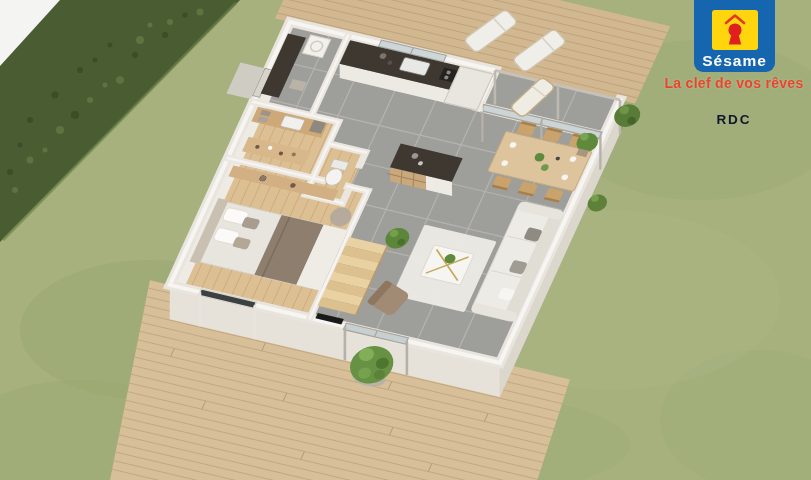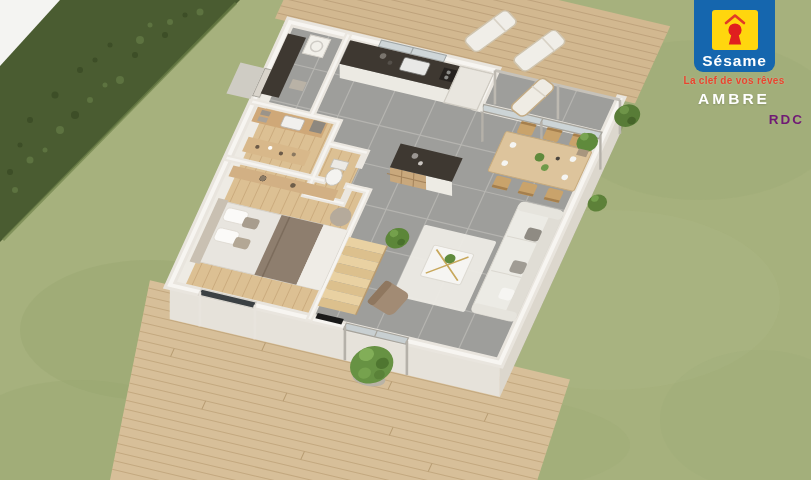--- a/index.html
+++ b/index.html
@@ -9,27 +9,27 @@
   
   .logo-box{position:absolute;left:694px;top:-24px;width:81px;height:96px;
             background:#1566ae;border-radius:9px;overflow:hidden;text-align:center;}
   .brand-top{margin-top:12px;height:18px;line-height:14px;color:#ffd60e;
              font-weight:bold;font-size:14.5px;letter-spacing:1px;}
   .key-square{width:46px;height:40px;margin:4px auto 0 auto;background:#ffd60e;
               border-radius:3px;position:relative;}
   .brand-name{margin-top:2px;color:#ffffff;font-weight:bold;font-size:15.5px;
               letter-spacing:1px;}
   .tagline{position:absolute;left:664px;top:75px;width:140px;text-align:center;
-           color:#e8452e;font-weight:bold;font-size:10px;letter-spacing:.3px;
+           color:#e8452e;font-weight:bold;font-size:14px;letter-spacing:.3px;
            text-shadow:0 0 2px rgba(255,255,255,.30);}
   .model-name{position:absolute;left:664px;top:90px;width:140px;text-align:center;
               color:#ffffff;font-weight:bold;font-size:15.5px;letter-spacing:3px;
               text-shadow:0 1px 2px rgba(0,0,0,.15);}
-  .floor-label{position:absolute;left:664px;top:112px;width:140px;text-align:right;
-               color:#701a75;font-weight:bold;font-size:13.5px;letter-spacing:2px;}
+  .floor-label{position:absolute;left:664px;top:112px;width:140px;text-align:center;
+               color:#0f172a;font-weight:bold;font-size:13.5px;letter-spacing:2px;}
 </style>
 </head>
 <body>
 
 <div class="stage">
 <svg width="811" height="480" viewBox="0 0 811 480">
 
   <g>
     <rect x="0" y="0" width="811" height="480" fill="#a6b17d"></rect>
     <ellipse cx="150" cy="330" rx="130" ry="70" fill="#8fa066" opacity="0.25"></ellipse>
@@ -336,16 +336,15 @@
   <div class="key-square">
     <svg width="46" height="40" viewBox="0 0 46 40">
       <path d="M14,13 L23,5.5 L32,13" stroke="#e23a26" stroke-width="2.6" fill="none" stroke-linecap="round" stroke-linejoin="round"></path>
       <circle cx="23" cy="20" r="6.6" fill="#e01f1f"></circle>
       <path d="M19.5,24 L26.5,24 L29.2,34.5 L16.8,34.5 Z" fill="#e01f1f"></path>
     </svg>
   </div>
   <div class="brand-name">Sésame</div>
 </div>
 <div class="tagline">La clef de vos rêves</div>
-<div class="model-name">AMBRE</div>
 <div class="floor-label">RDC</div>
 
 </div>
 
 </body></html>

